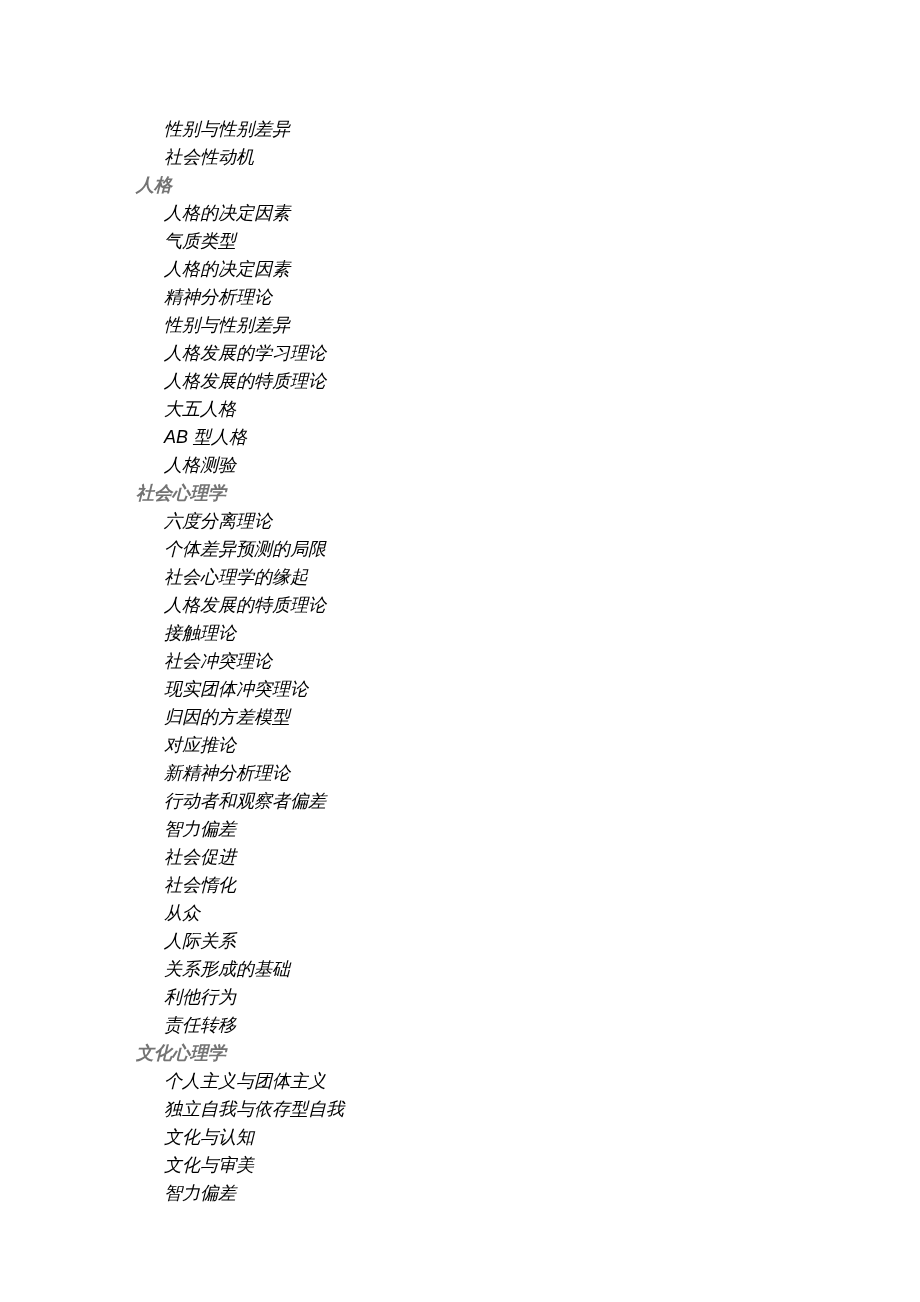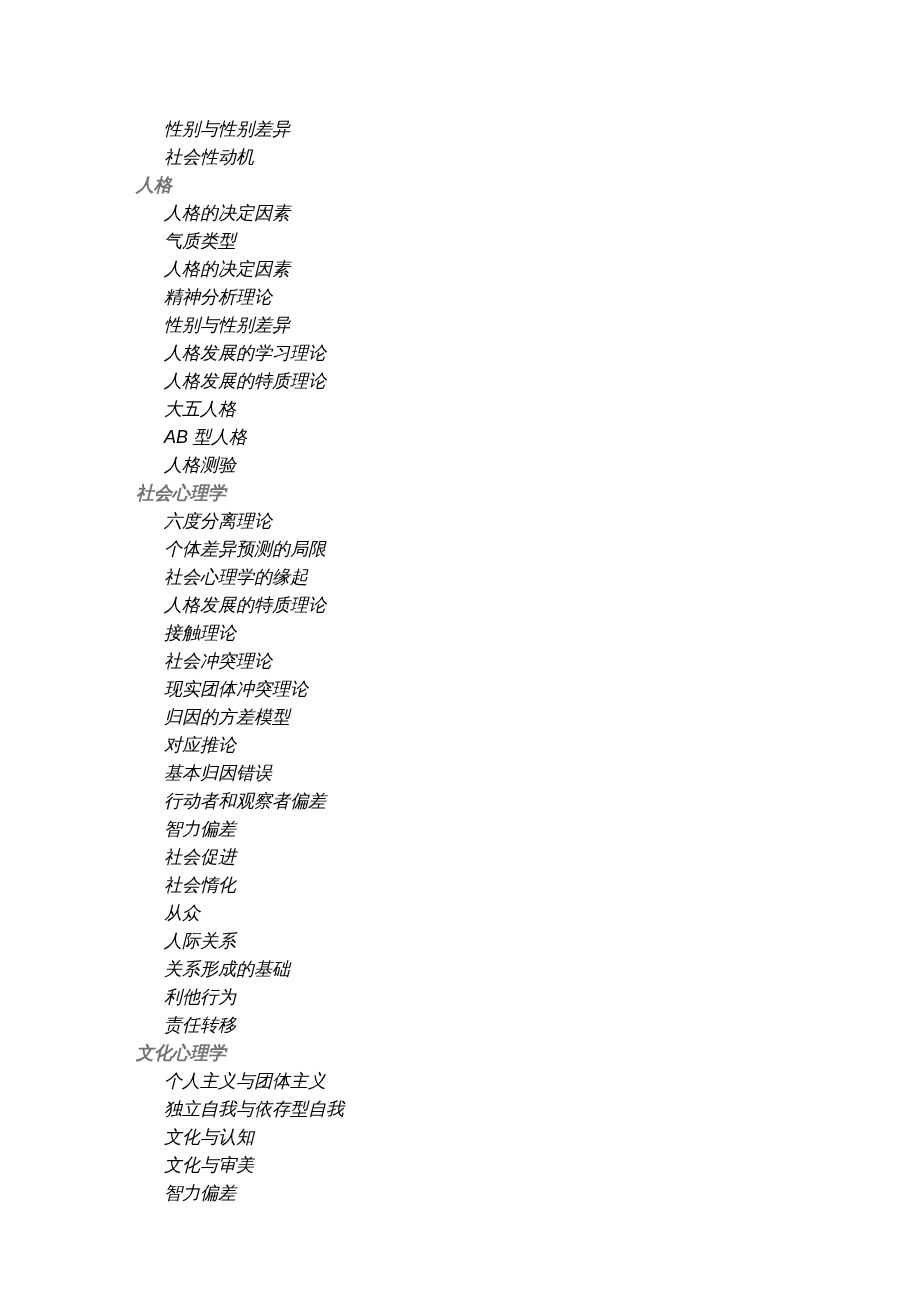--- a/index.html
+++ b/index.html
@@ -50,21 +50,21 @@
     <div class="heading">社会心理学</div>
     <div class="sub-item">六度分离理论</div>
     <div class="sub-item">个体差异预测的局限</div>
     <div class="sub-item">社会心理学的缘起</div>
     <div class="sub-item">人格发展的特质理论</div>
     <div class="sub-item">接触理论</div>
     <div class="sub-item">社会冲突理论</div>
     <div class="sub-item">现实团体冲突理论</div>
     <div class="sub-item">归因的方差模型</div>
     <div class="sub-item">对应推论</div>
-    <div class="sub-item">基本归因错误</div>
+    <div class="sub-item">新精神分析理论</div>
     <div class="sub-item">行动者和观察者偏差</div>
     <div class="sub-item">智力偏差</div>
     <div class="sub-item">社会促进</div>
     <div class="sub-item">社会惰化</div>
     <div class="sub-item">从众</div>
     <div class="sub-item">人际关系</div>
     <div class="sub-item">关系形成的基础</div>
     <div class="sub-item">利他行为</div>
     <div class="sub-item">责任转移</div>
     <div class="heading">文化心理学</div>

